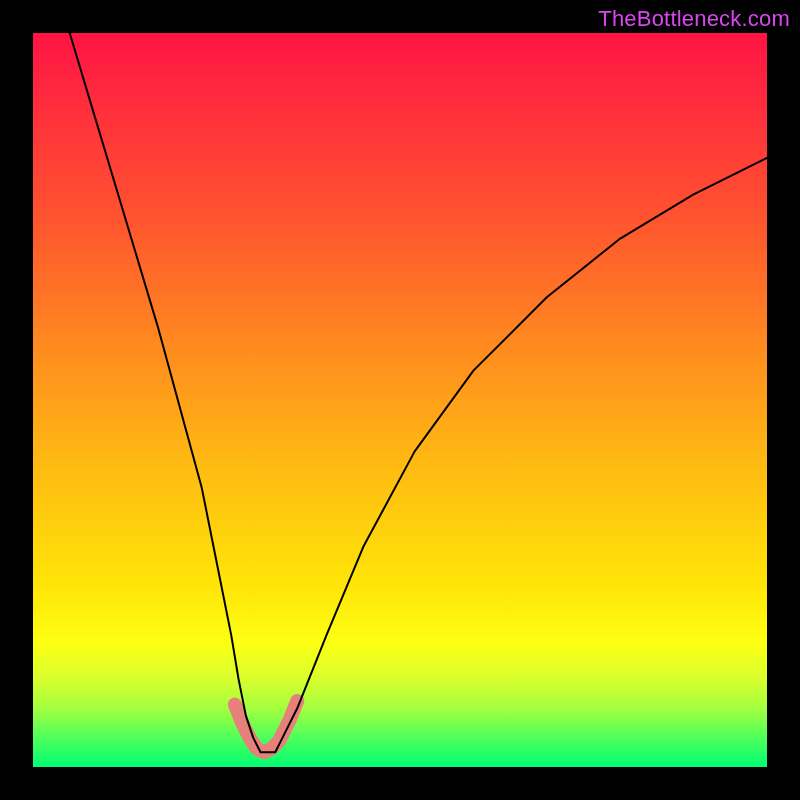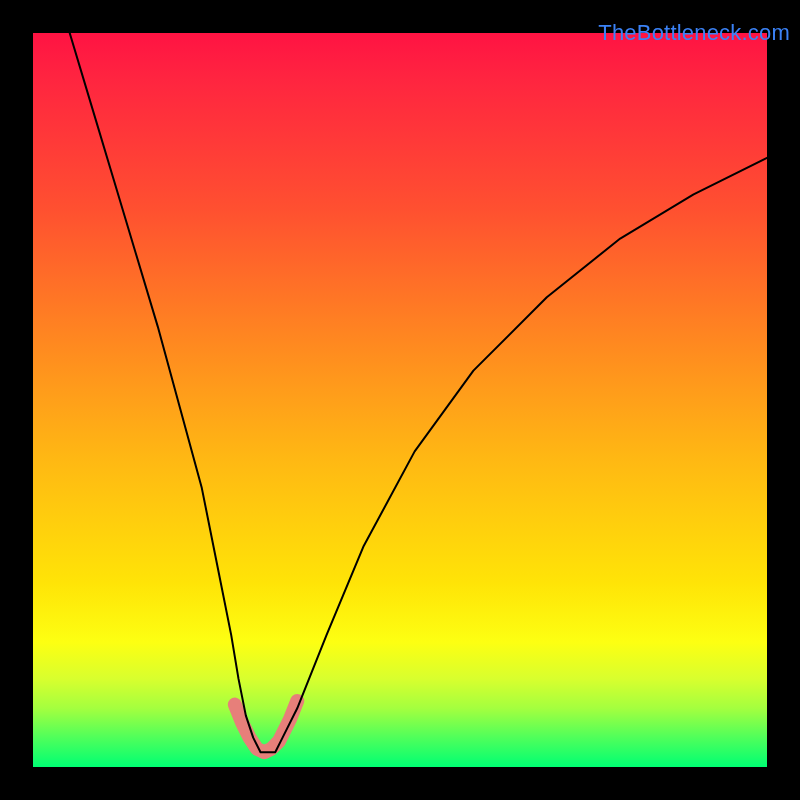--- a/index.html
+++ b/index.html
@@ -33,23 +33,23 @@
       #ffe407 75%,
       #fdff12 83%,
       #d8ff2e 88%,
       #a4ff3f 92%,
       #4fff5b 96%,
       #00ff73 100%
     );
   }
   .watermark {
     position: absolute;
-    top: 20px;
+    top: 6px;
     right: 10px;
-    color: #3b82f6;
+    color: #d946ef;
     font-size: 22px;
     font-weight: 500;
     letter-spacing: 0.2px;
     z-index: 10;
   }
   svg.curve {
     position: absolute;
     left: 0;
     top: 0;
     width: 734px;

